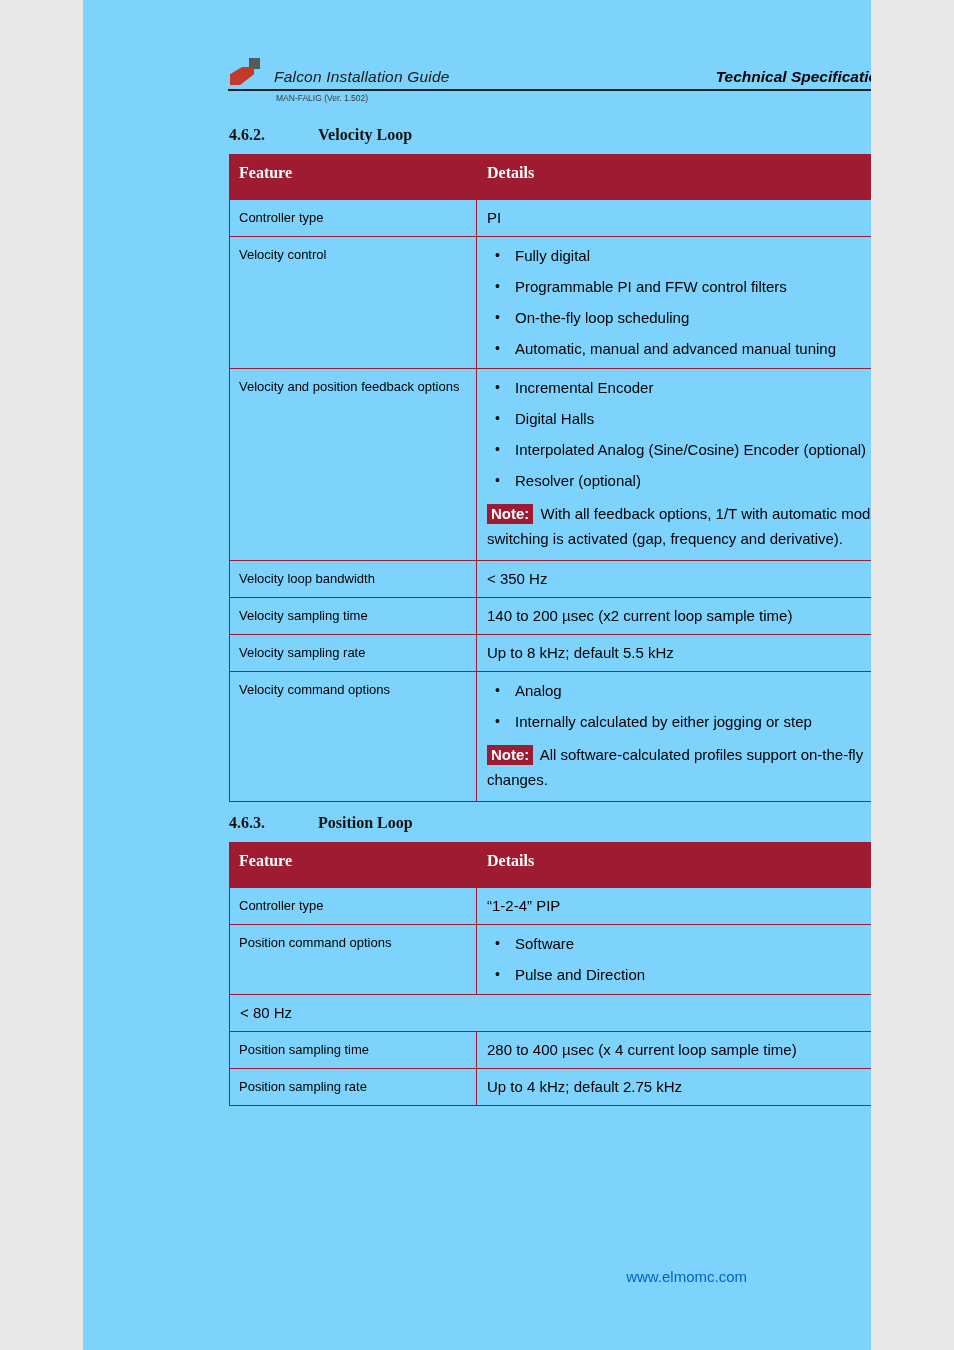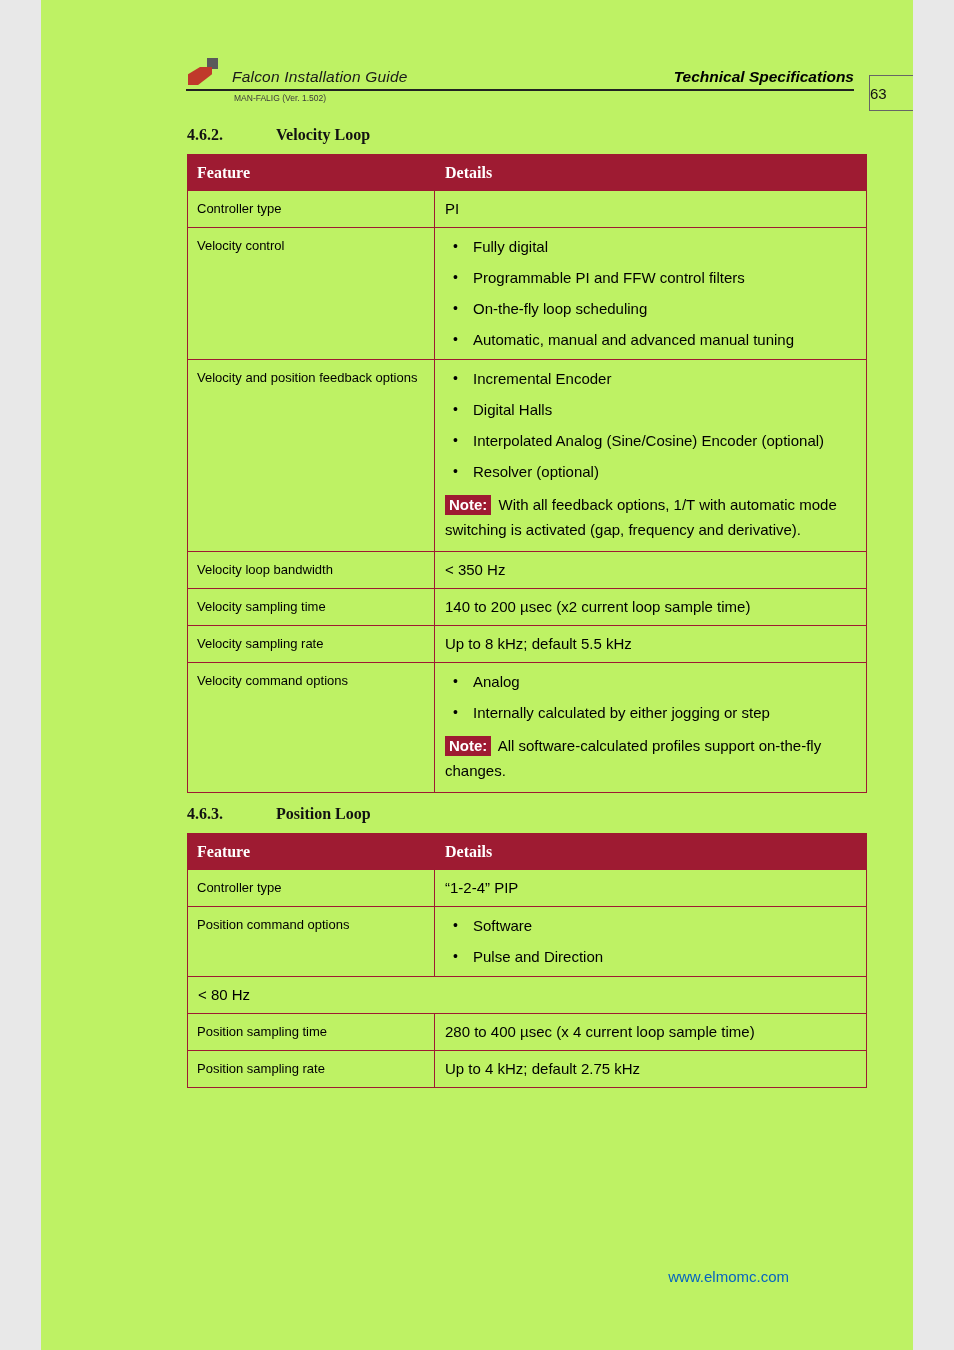--- a/index.html
+++ b/index.html
@@ -1,17 +1,17 @@
 <!DOCTYPE html>
 <html><head>
 <meta charset="utf-8">
 <style>
   html,body{margin:0;padding:0;background:#e8e8e8;}
   .page{
-    position:relative;width:872px;height:1350px;background:#bef264;
+    position:relative;width:788px;height:1350px;background:#7dd3fc;
     font-family:"Liberation Sans",sans-serif;color:#000;overflow:hidden;
     margin:0 auto;box-sizing:border-box;
   }
   
   .hdr{position:absolute;top:58px;left:145px;width:736px;}
   .hdr-top{display:flex;align-items:flex-end;width:668px;border-bottom:2px solid #222;padding-bottom:3px;box-sizing:border-box;}
   .logo{position:relative;width:36px;height:28px;margin-right:10px;flex:none;}
   .logo-dark{position:absolute;top:0;right:4px;width:11px;height:11px;background:#5a5a5a;}
   .logo-red{position:absolute;left:2px;bottom:1px;width:24px;height:18px;background:#c0392b;
     clip-path:polygon(0 100%,0 40%,50% 0,100% 0,100% 40%,42% 100%);}
@@ -27,21 +27,21 @@
   .sec-h .sec-num{width:89px;flex:none;}
   .sec-h2{margin-top:12px;}
   
   .tbl{width:680px;border:1px solid #9e1b32;box-sizing:border-box;margin-bottom:4px;}
   .trow{display:flex;border-top:1px solid #9e1b32;}
   .trow.head{border-top:none;background:#9e1b32;color:#fff;}
   .c1{width:247px;flex:none;border-right:1px solid #9e1b32;padding:8px 12px 8px 9px;box-sizing:border-box;
     font-size:13px;line-height:20px;}
   .c2{flex:1;padding:8px 12px 8px 10px;box-sizing:border-box;font-size:15px;line-height:20px;}
   .trow.head .c1,.trow.head .c2{font-family:"Liberation Serif",serif;font-weight:bold;font-size:16px;
-    padding-top:7px;padding-bottom:7px;line-height:21px;}
+    padding-top:7px;padding-bottom:16px;line-height:21px;}
   .cell-list{padding-top:4px;padding-bottom:9px;}
   .bullet{display:flex;margin:10px 0 0 8px;line-height:21px;}
   .bullet:first-child{margin-top:4px;}
   .bullet .dot{width:20px;flex:none;font-size:14px;}
   .note{margin:10px 0 0 0;line-height:25px;}
   .note-label{background:#9e1b32;color:#fff;font-weight:bold;padding:1px 4px 2px 4px;margin-right:3px;}
   
   .footer-link{position:absolute;top:1268px;right:124px;font-size:15px;color:#0563c1;text-decoration:none;}
 </style>
 </head>

